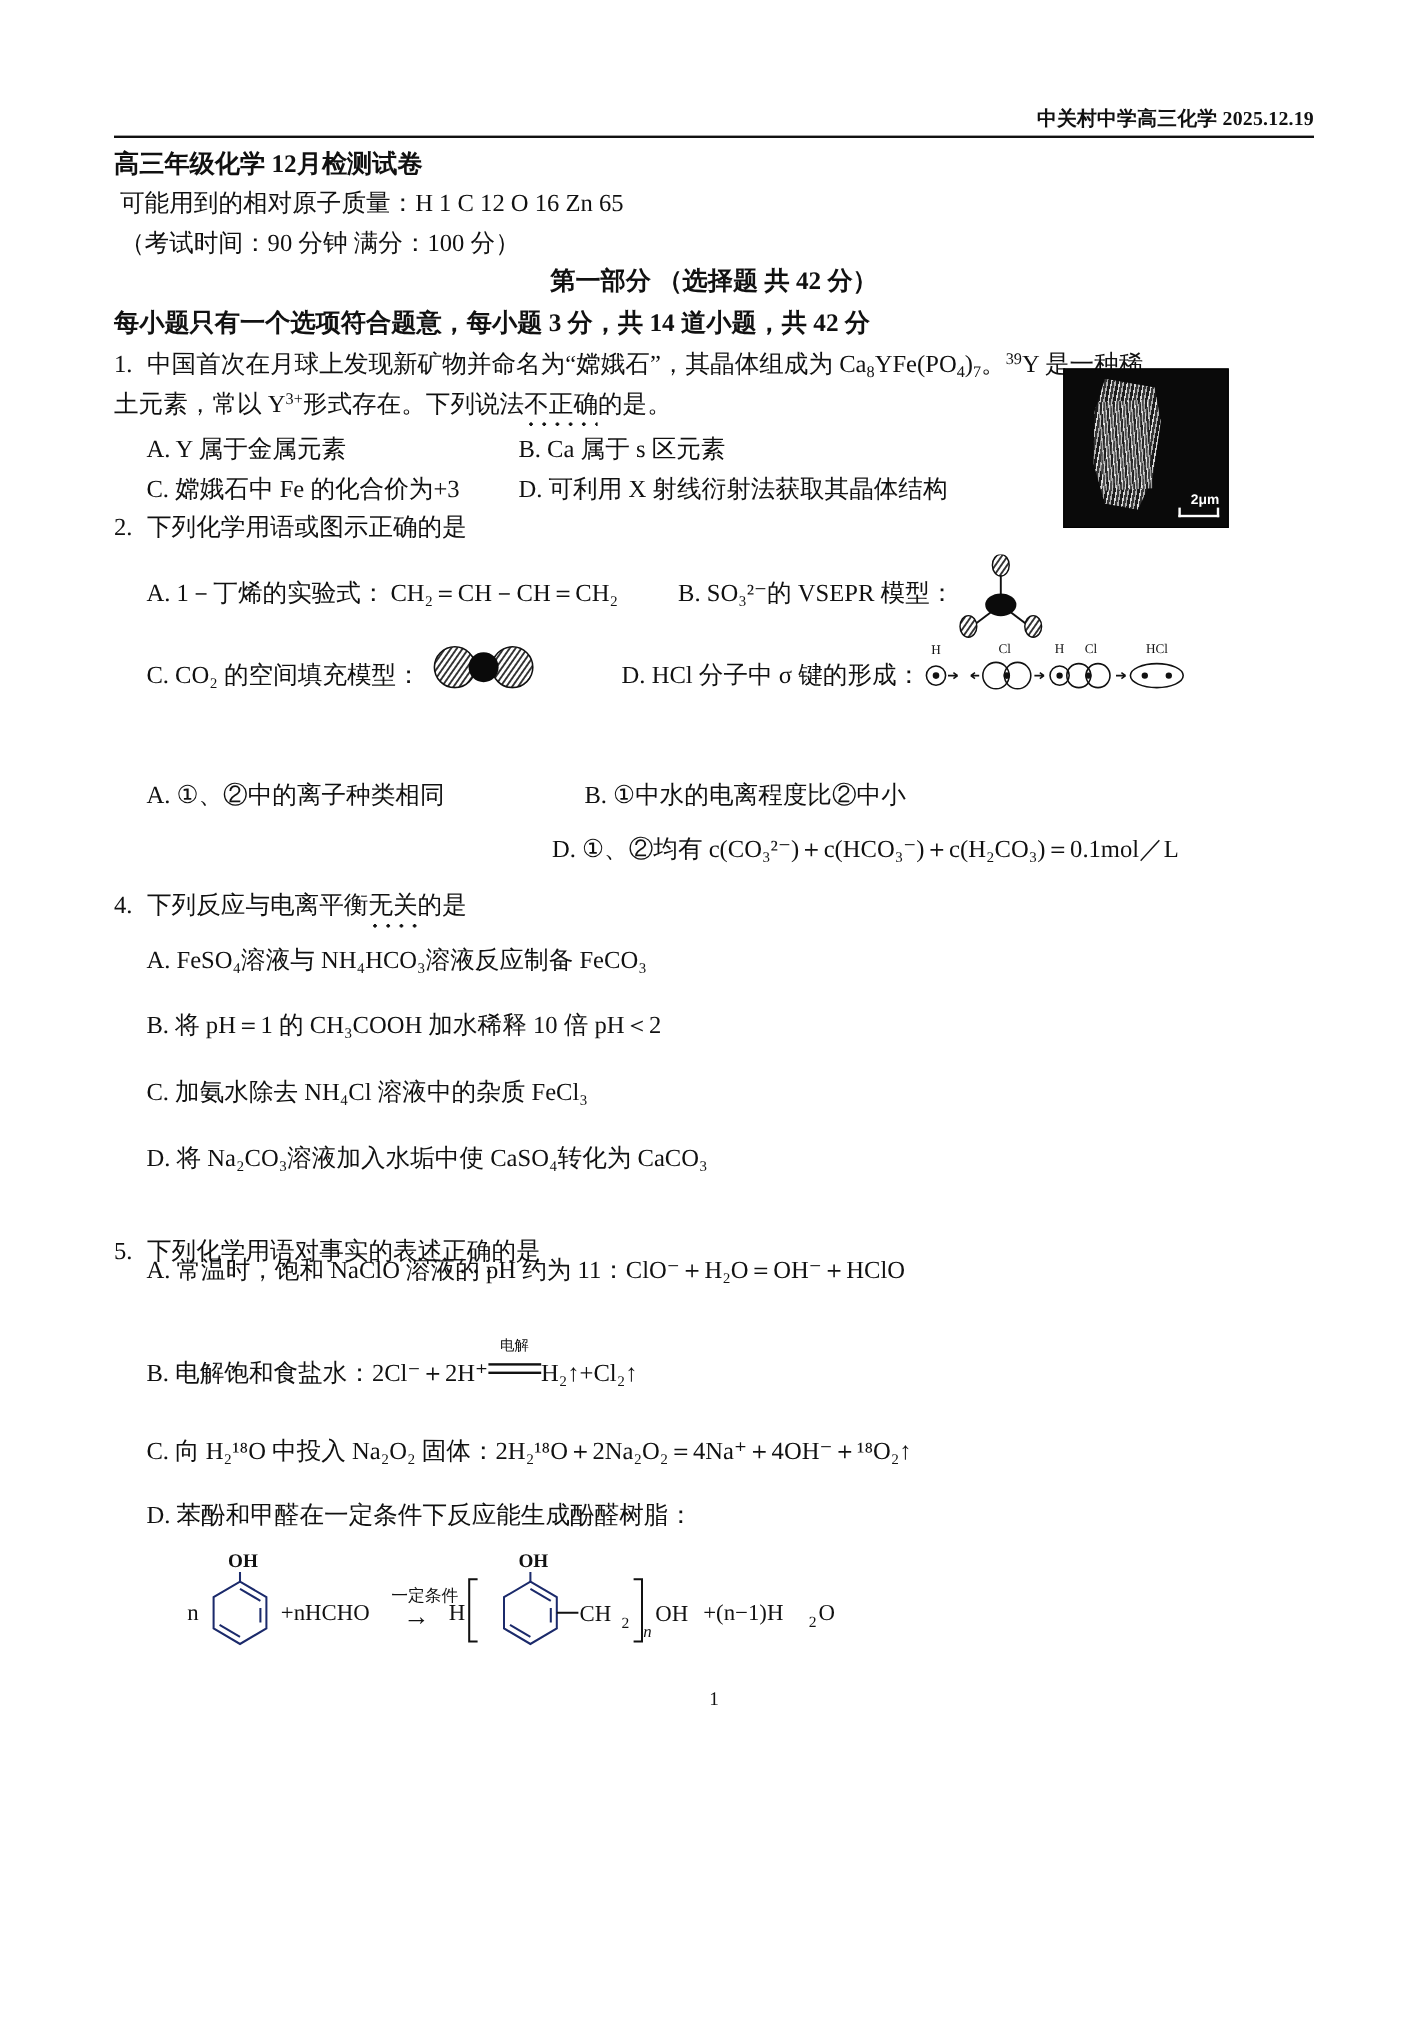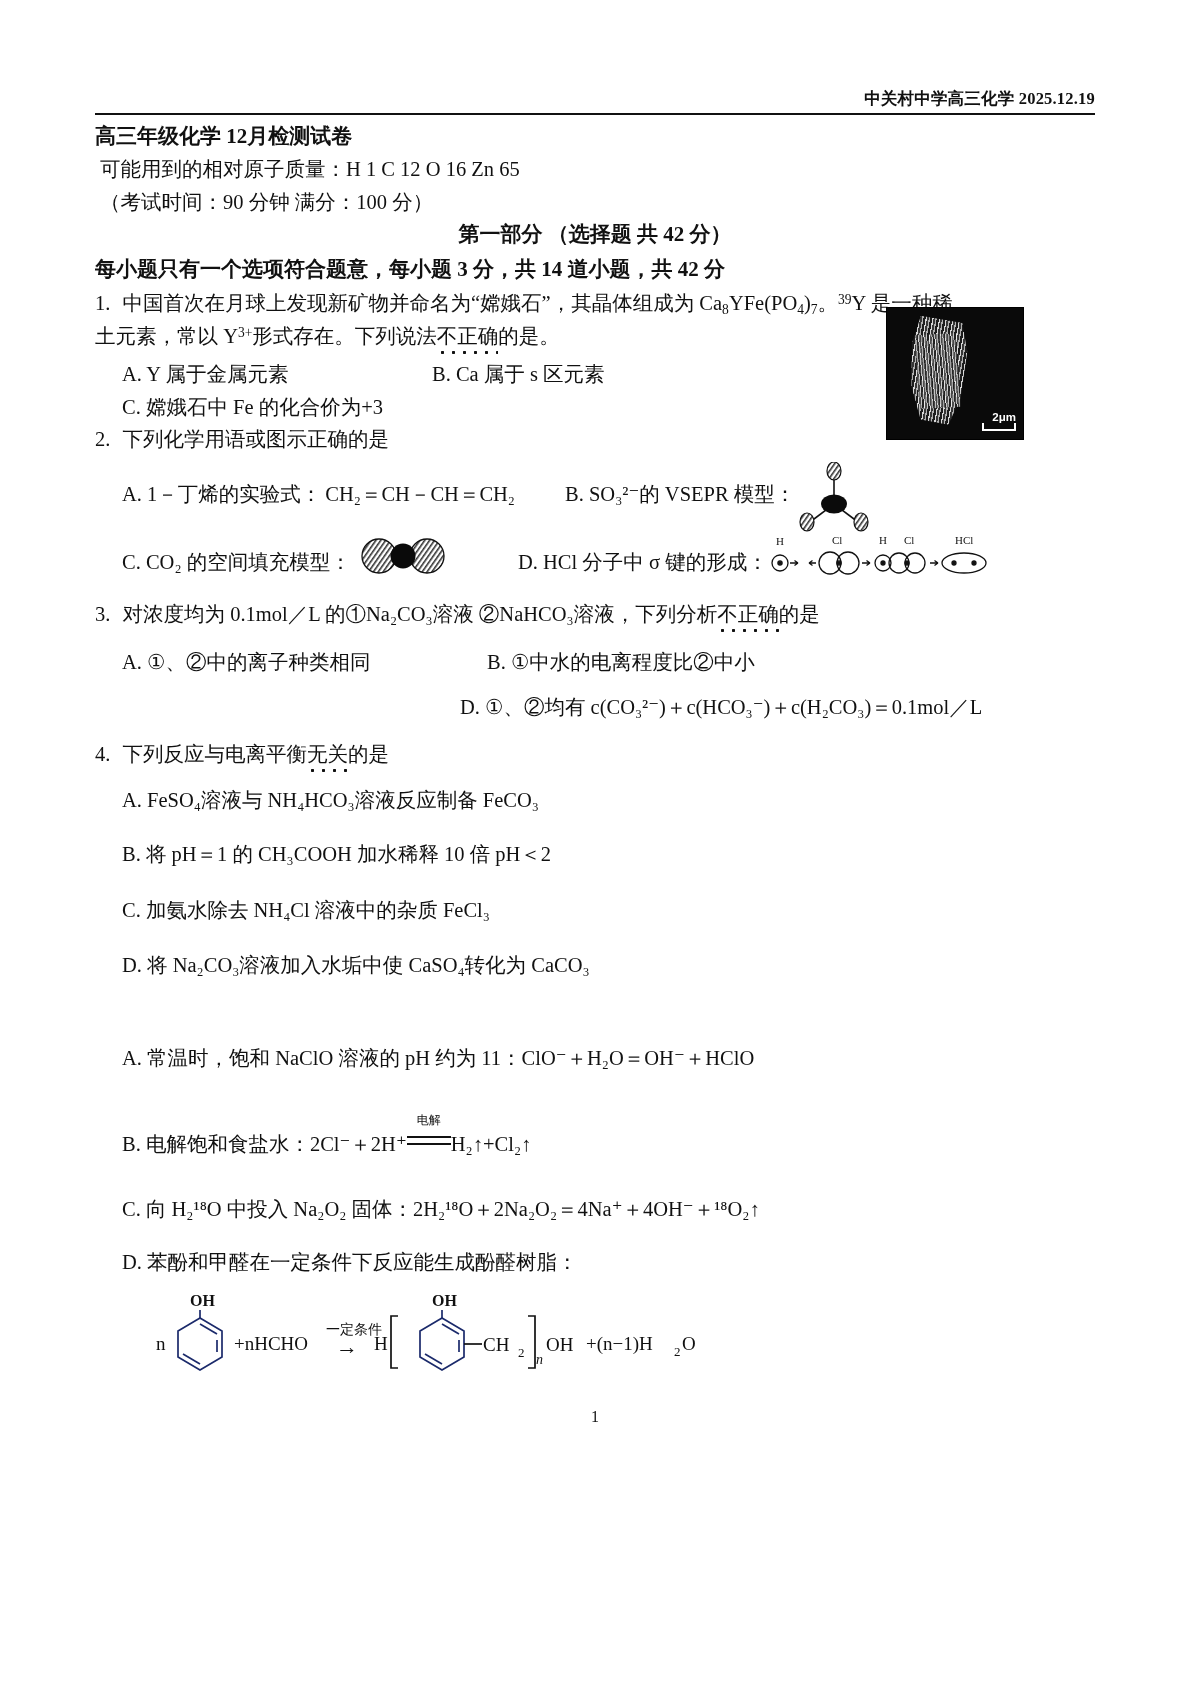--- a/index.html
+++ b/index.html
@@ -89,20 +89,21 @@
     <span>1.</span>
     <span style="margin-left:7px;">中国首次在月球上发现新矿物并命名为“嫦娥石”，其晶体组成为 Ca</span><sub>8</sub><span>YFe(PO</span><sub>4</sub><span>)</span><sub>7</sub><span>。</span><sup>39</sup><span>Y 是一种稀</span>
   </div>
   <div class="qn" style="left:95px; top:322px;">
     <span>土元素，常以 Y</span><sup>3+</sup><span>形式存在。下列说法</span><span class="dotu">不正确</span><span>的是。</span>
   </div>
 
   <div class="opt" style="left:122px; top:360px;">A.  Y 属于金属元素</div>
   <div class="opt" style="left:432px; top:360px;">B.  Ca 属于 s 区元素</div>
   <div class="opt" style="left:122px; top:393px;">C.  嫦娥石中 Fe 的化合价为+3</div>
+  <div class="opt" style="left:432px; top:393px;">D.  可利用 X 射线衍射法获取其晶体结构</div>
 
   <div class="rock">
     <div class="grain"></div>
     <div class="grain2"></div>
     <div class="scale">2μm</div>
     <div class="bar"></div>
   </div>
 
   <div class="qn" style="left:95px; top:425px;">
     <span>2.</span>
@@ -166,37 +167,37 @@
       <circle cx="186" cy="30" r="2" fill="#111"></circle>
         <circle cx="206" cy="30" r="2" fill="#111"></circle>
     </g>
     <text x="8" y="12" font-size="11" font-family="Liberation Serif, serif" fill="#111">H</text>
     <text x="64" y="11" font-size="11" font-family="Liberation Serif, serif" fill="#111">Cl</text>
     <text x="111" y="11" font-size="11" font-family="Liberation Serif, serif" fill="#111">H</text>
     <text x="136" y="11" font-size="11" font-family="Liberation Serif, serif" fill="#111">Cl</text>
     <text x="187" y="11" font-size="11" font-family="Liberation Serif, serif" fill="#111">HCl</text>
   </svg>
 
-  <div class="qn" style="left:95px; top:600px;">
-    <span>3.</span>
-    <span style="margin-left:7px;">对浓度均为 0.1mol／L 的①Na₂CO₃溶液  ②NaHCO₃溶液，下列分析</span><span class="dotu">不正确</span><span>的是</span>
-  </div>
   <div class="opt" style="left:122px; top:648px;">A.  ①、②中的离子种类相同</div>
   <div class="opt" style="left:487px; top:648px;">B.  ①中水的电离程度比②中小</div>
   <div class="opt" style="left:460px; top:693px;">D.  ①、②均有 c(CO₃²⁻)＋c(HCO₃⁻)＋c(H₂CO₃)＝0.1mol／L</div>
 
   <div class="qn" style="left:95px; top:740px;">
     <span>4.</span>
     <span style="margin-left:7px;">下列反应与电离平衡</span><span class="dotu">无关</span><span>的是</span>
   </div>
   <div class="opt" style="left:122px; top:786px;">A.  FeSO₄溶液与 NH₄HCO₃溶液反应制备 FeCO₃</div>
   <div class="opt" style="left:122px; top:840px;">B.  将 pH＝1 的 CH₃COOH 加水稀释 10 倍 pH＜2</div>
   <div class="opt" style="left:122px; top:896px;">C.  加氨水除去 NH₄Cl 溶液中的杂质 FeCl₃</div>
   <div class="opt" style="left:122px; top:951px;">D.  将 Na₂CO₃溶液加入水垢中使 CaSO₄转化为 CaCO₃</div>
 
+  <div class="qn" style="left:95px; top:1028px;">
+    <span>5.</span>
+    <span style="margin-left:7px;">下列化学用语对事实的表述</span><span class="dotu">正确</span><span>的是</span>
+  </div>
 
   <div class="opt" style="left:122px; top:1043px; top:1044px;">A.  常温时，饱和 NaClO 溶液的 pH 约为 11：ClO⁻＋H₂O＝OH⁻＋HClO</div>
 
   <div class="opt" style="left:122px; top:1130px;">
     <span>B.  电解饱和食盐水：2Cl⁻＋2H⁺</span><span class="ovr"><span class="cap">电解</span><span class="dblarrow"></span></span><span>H₂↑+Cl₂↑</span>
   </div>
 
   <div class="opt" style="left:122px; top:1195px;">C.  向 H₂¹⁸O 中投入 Na₂O₂ 固体：2H₂¹⁸O＋2Na₂O₂＝4Na⁺＋4OH⁻＋¹⁸O₂↑</div>
   <div class="opt" style="left:122px; top:1248px;">D.  苯酚和甲醛在一定条件下反应能生成酚醛树脂：</div>
 

